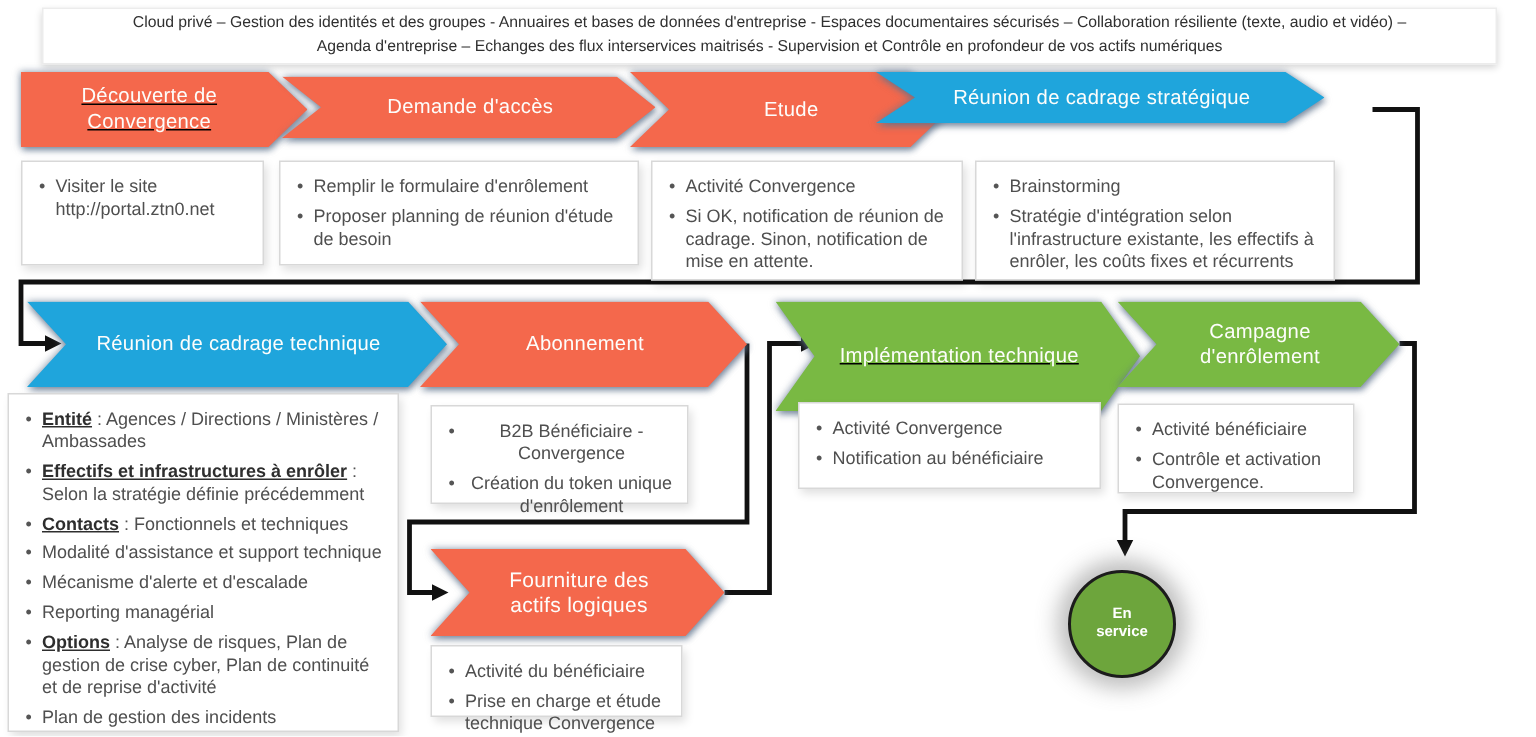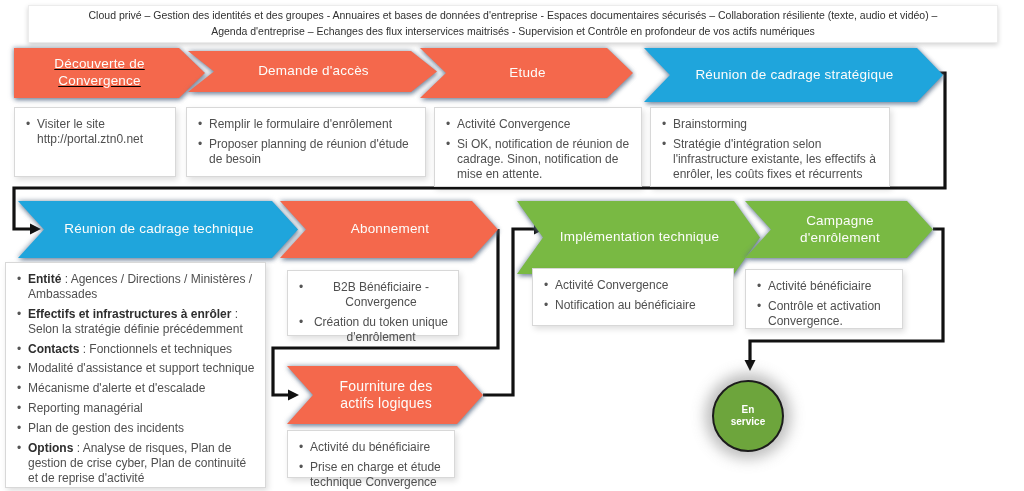--- a/index.html
+++ b/index.html
@@ -36,21 +36,21 @@
   
   .note{
     position:absolute;background:#fff;border:1px solid #d8d8d8;
     box-shadow:2px 3px 6px rgba(0,0,0,.13);
     box-sizing:border-box;padding:9px 6px 4px 8px;
     font-size:12px;color:#4f4f4f;
   }
   .note ul{margin:0;padding:0;list-style:none;}
   .note li{position:relative;padding-left:14px;margin-bottom:5px;line-height:1.24;}
   .note li::before{content:"\2022";position:absolute;left:3px;top:0;color:#555;}
-  .note b{color:#2e2e2e;font-weight:bold;}
+  .note b{color:#2e2e2e;font-weight:bold;text-decoration:underline;}
   
   .end-circle{
     position:absolute;left:712px;top:380px;width:72px;height:72px;border-radius:50%;
     background:#6da53c;border:2px solid #1c1c1c;box-sizing:border-box;
     box-shadow:0 0 14px 7px rgba(110,110,110,.45);
     display:flex;align-items:center;justify-content:center;text-align:center;
     color:#fff;font-weight:bold;font-size:10px;line-height:1.2;
   }
   .end-circle span{display:block;width:48px;}
   
@@ -87,21 +87,21 @@
   <div class="arrow mid" style="left:188px;top:51px;width:249px;height:41px;">
     <div class="shape fill-orange">
         <span>Demande d'accès</span>
       </div>
   </div>
   <div class="arrow mid" style="left:420px;top:48px;width:213px;height:50px;">
     <div class="shape fill-orange">
         <span>Etude</span>
       </div>
   </div>
-  <div class="arrow mid" style="left:644px;top:48px;width:299px;height:54px;">
+  <div class="arrow mid" style="left:584px;top:48px;width:299px;height:34px;">
     <div class="shape fill-blue">
         <span>Réunion de cadrage stratégique</span>
       </div>
   </div>
 
   <div class="note" style="left:14px;top:107px;width:162px;height:70px;">
     <ul>
       <li><b></b><span>Visiter le site http://portal.ztn0.net</span></li>
     </ul>
   </div>
@@ -127,41 +127,41 @@
   <div class="arrow mid" style="left:18px;top:201px;width:280px;height:57px;">
     <div class="shape fill-blue">
         <span>Réunion de cadrage technique</span>
       </div>
   </div>
   <div class="arrow mid" style="left:280px;top:201px;width:218px;height:57px;">
     <div class="shape fill-orange">
         <span>Abonnement</span>
       </div>
   </div>
-  <div class="arrow mid" style="left:517px;top:201px;width:243px;height:73px;">
+  <div class="arrow mid" style="left:517px;top:201px;width:243px;height:73px;text-decoration:underline;">
     <div class="shape fill-green">
         <span>Implémentation technique</span>
       </div>
   </div>
   <div class="arrow mid" style="left:745px;top:201px;width:188px;height:57px;">
     <div class="shape fill-green">
         <span>Campagne d'enrôlement</span>
       </div>
   </div>
 
   <div class="note" style="left:5px;top:262px;width:261px;height:226px;">
     <ul>
       <li><b>Entité</b><span> : Agences / Directions / Ministères / Ambassades</span></li>
       <li><b>Effectifs et infrastructures à enrôler</b><span> : Selon la stratégie définie précédemment</span></li>
       <li><b>Contacts</b><span> : Fonctionnels et techniques</span></li>
       <li><b></b><span>Modalité d'assistance et support technique</span></li>
       <li><b></b><span>Mécanisme d'alerte et d'escalade</span></li>
       <li><b></b><span>Reporting managérial</span></li>
+      <li><b>Options</b><span> : Analyse de risques, Plan de gestion de crise cyber, Plan de continuité et de reprise d'activité</span></li>
       <li><b></b><span>Plan de gestion des incidents</span></li>
-      <li><b>Options</b><span> : Analyse de risques, Plan de gestion de crise cyber, Plan de continuité et de reprise d'activité</span></li>
       <li><b></b><span>Frais d'enrôlement et redevance mensuelle</span></li>
     </ul>
   </div>
   <div class="note" style="left:287px;top:270px;width:172px;height:66px;text-align:center;">
     <ul>
       <li><b></b><span>B2B Bénéficiaire - Convergence</span></li>
       <li><b></b><span>Création du token unique d'enrôlement</span></li>
     </ul>
   </div>
   <div class="note" style="left:532px;top:268px;width:202px;height:58px;">

